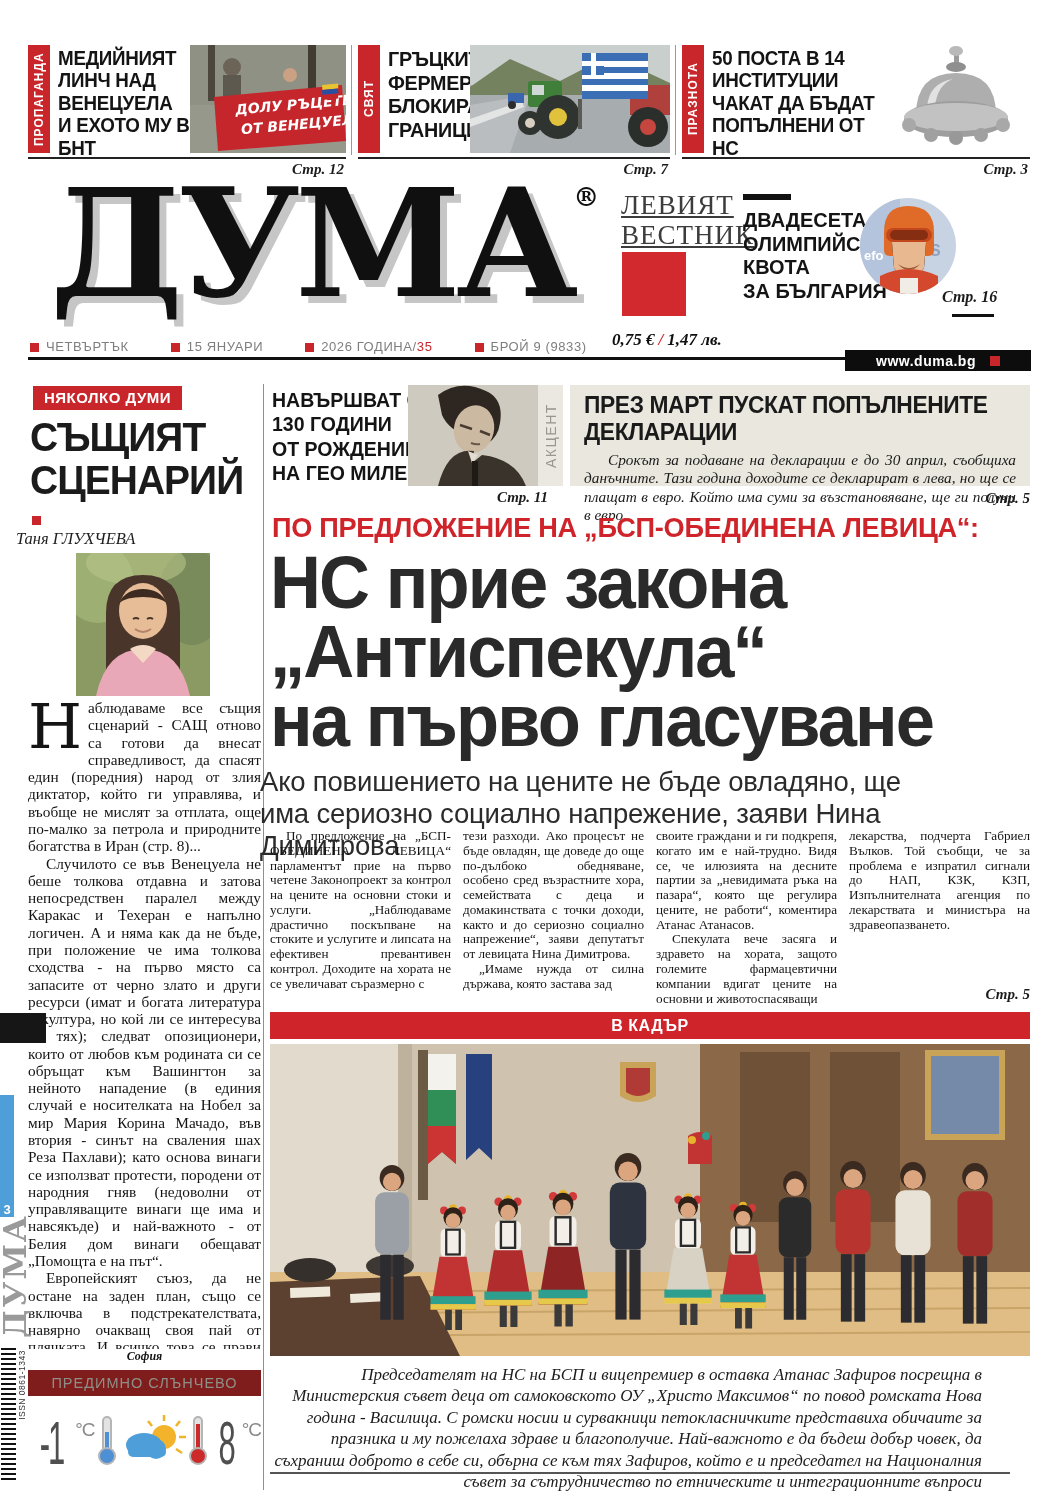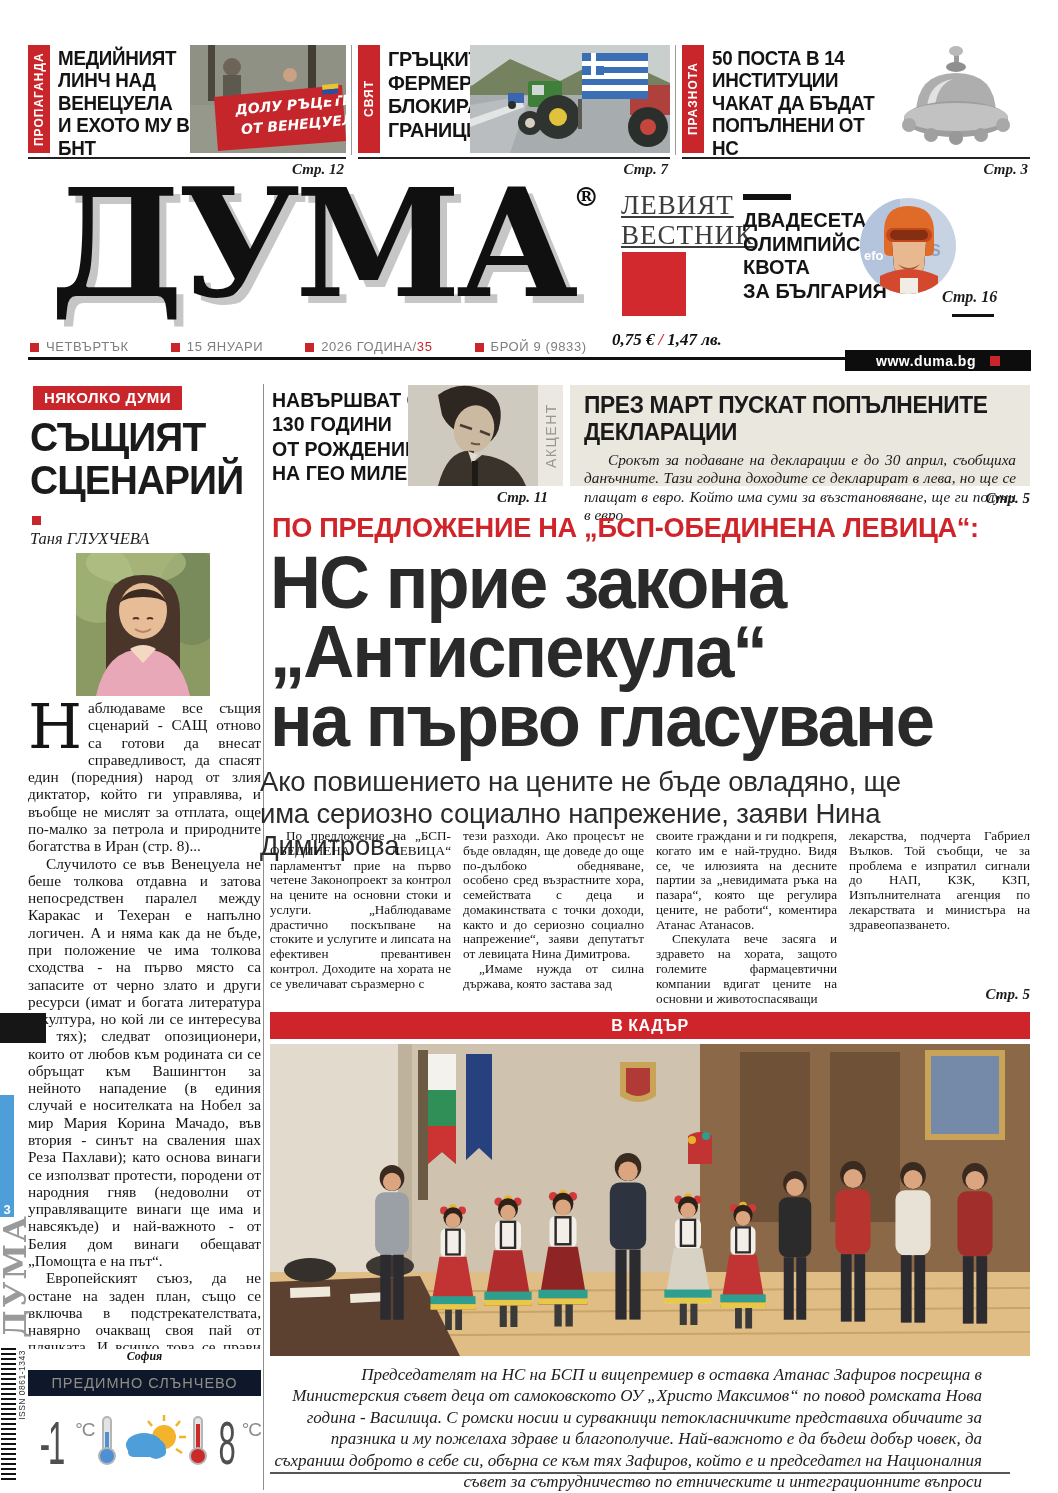--- a/index.html
+++ b/index.html
@@ -56,28 +56,28 @@
      font-weight:bold; font-size:14px; letter-spacing:0.5px; }
   .website-box .redsq { width:10px; height:10px; background:#c9262c; }
 
   
   .col-divider { position:absolute; left:263px; top:384px; width:1px; height:1106px; background:#8f8f8f; }
   .few-label { position:absolute; left:33px; top:386px; background:#c9262c; color:#fff; font-family:"Liberation Sans",sans-serif;
      font-weight:bold; font-size:15px; padding:3px 11px 4px; letter-spacing:0.5px; }
   .opinion-title { position:absolute; left:30px; top:416px; width:232px; font-family:"Liberation Sans",sans-serif; font-weight:bold;
      font-size:41px; line-height:1.04; letter-spacing:-1px; color:#1b1b1b; transform:scaleX(0.95); transform-origin:left top; }
   .opinion-bullet { position:absolute; left:32px; top:516px; width:9px; height:9px; background:#c9262c; }
-  .opinion-author { position:absolute; left:30px; top:529px; font-style:italic; font-size:16.5px; color:#1d1d1d; }
+  .opinion-author { position:absolute; left:16px; top:529px; font-style:italic; font-size:16.5px; color:#1d1d1d; }
   .opinion-photo { position:absolute; left:76px; top:553px; width:134px; height:143px; overflow:hidden; }
   .opinion-body { position:absolute; left:28px; top:699px; width:233px; height:650px; overflow:hidden;
      font-size:15.3px; line-height:1.13; text-align:justify; color:#141414; }
   .dropcap { float:left; font-size:62px; line-height:0.78; padding:4px 6px 0 0; font-family:"DejaVu Serif",serif; }
   .op-pars p { margin:0; text-indent:18px; }
   .op-city { position:absolute; left:28px; top:1349px; width:233px; text-align:center; font-weight:bold; font-style:italic; font-size:12px; color:#141414; }
-  .weather-cond { position:absolute; left:28px; top:1370px; width:233px; height:26px; background:#0f172a; color:#8f8f87;
+  .weather-cond { position:absolute; left:28px; top:1370px; width:233px; height:26px; background:#7f1d1d; color:#8f8f87;
      display:flex; align-items:center; justify-content:center; font-family:"Liberation Sans",sans-serif; font-size:14.5px; letter-spacing:1px; }
   .weather-row { position:absolute; left:28px; top:1398px; width:233px; height:88px; display:flex; align-items:center; justify-content:space-between; }
   .wnum { font-family:"Liberation Sans",sans-serif; font-size:62px; color:#4f4f4f; display:inline-block; transform:scaleX(0.5); transform-origin:center bottom; letter-spacing:-4px; }
   .wdeg { font-family:"Liberation Sans",sans-serif; font-size:19px; color:#8a8a8a; vertical-align:28px; letter-spacing:-1px; }
 
   
   .geo { position:absolute; left:272px; top:385px; width:284px; height:122px; }
   .geo-title { position:absolute; left:0; top:3px; font-family:"Liberation Sans",sans-serif; font-weight:bold; font-size:21px;
      line-height:1.16; color:#141414; white-space:pre-line; transform:scaleX(0.93); transform-origin:left top; }
   .geo-photo { position:absolute; right:8px; top:0; width:140px; height:101px; overflow:hidden; }

